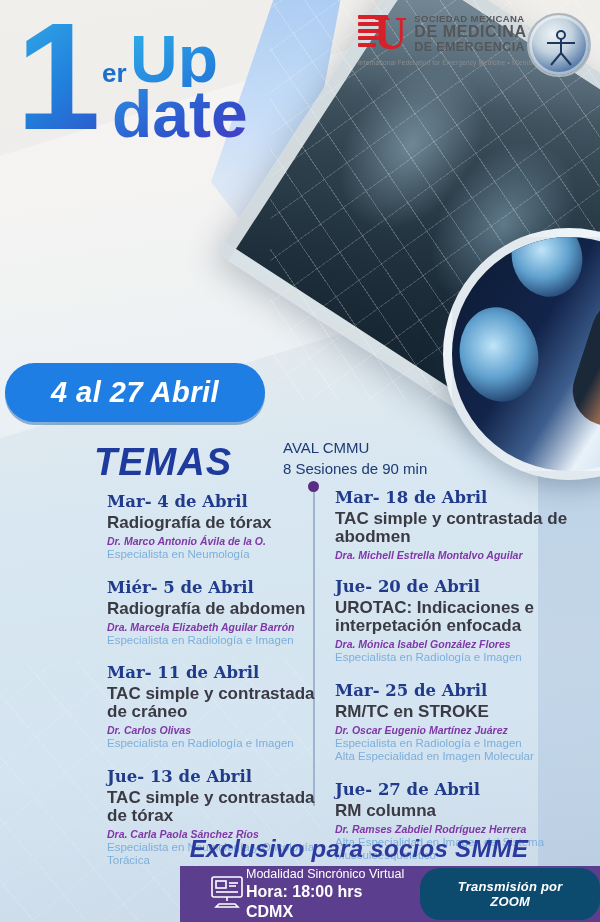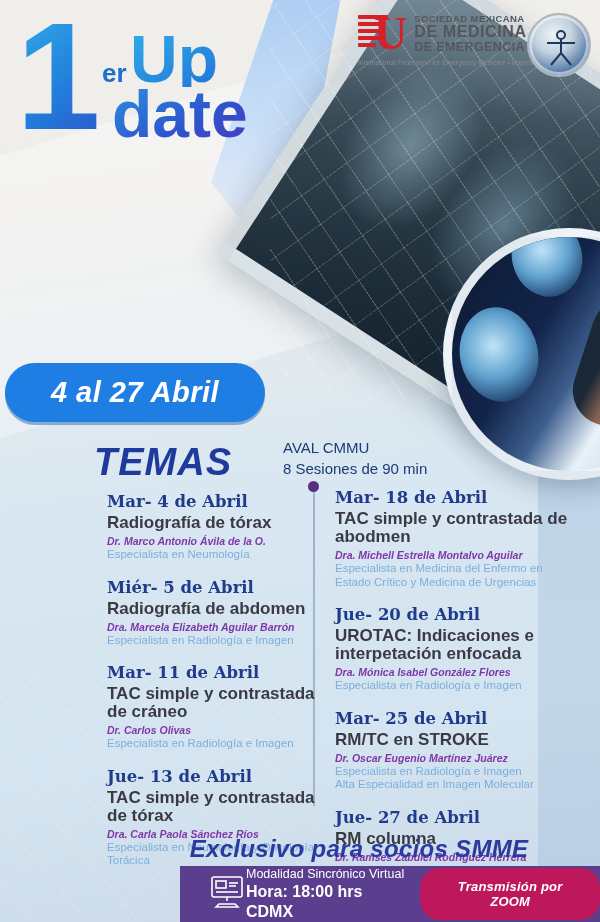--- a/index.html
+++ b/index.html
@@ -107,21 +107,21 @@
   .espec { font-size:11.5px; color:#7CAFDC; line-height:1.18; white-space:pre-line; }
   
   .exclusive { position:absolute; left:144px; top:835px; width:430px; text-align:center;
     font-size:24px; font-weight:800; font-style:italic; color:#2B3A9E; letter-spacing:.3px; }
   .footer-bar { position:absolute; left:180px; top:866px; width:420px; height:56px;
     background:#5C3E8E; display:flex; align-items:center; gap:0; padding-left:28px; }
   .monitor { flex:0 0 auto; }
   .foot-text { color:#fff; line-height:1.2; }
   .foot-mod { font-size:12.5px; font-weight:500; }
   .foot-hora { font-size:16px; font-weight:800; }
-  .zoom-btn { margin-left:16px; background:#be185d; border:none; border-radius:20px;
+  .zoom-btn { margin-left:16px; background:#0c4a6e; border:none; border-radius:20px;
     padding:11px 20px; color:#fff; font-size:13px; font-weight:800; font-style:italic;
     font-family:"Liberation Sans", sans-serif; letter-spacing:.2px; cursor:pointer; }
 </style>
 </head>
 <body>
 
 <div class="poster">
 
   <div class="band-top"></div>
   <div class="rays"></div>
@@ -214,21 +214,20 @@
       <div class="edoc">Dra. Carla Paola Sánchez Ríos</div>
       <div class="espec">Especialista en Neumología y Oncología Torácica</div>
     </div>
   </div>
 
   <div class="col col-right">
     <div class="entry">
       <div class="edate">Mar- 18 de Abril</div>
       <div class="etitle">TAC simple y contrastada de abodmen</div>
       <div class="edoc">Dra. Michell Estrella Montalvo Aguilar</div>
-      <div class="espec">Especialista en Medicina del Enfermo en Estado  Crítico y Medicina  de  Urgencias</div>
     </div>
     <div class="entry">
       <div class="edate">Jue- 20 de Abril</div>
       <div class="etitle">UROTAC: Indicaciones e interpetación enfocada</div>
       <div class="edoc">Dra. Mónica Isabel González Flores</div>
       <div class="espec">Especialista en  Radiología e Imagen</div>
     </div>
     <div class="entry">
       <div class="edate">Mar- 25 de Abril</div>
       <div class="etitle">RM/TC en STROKE</div>

